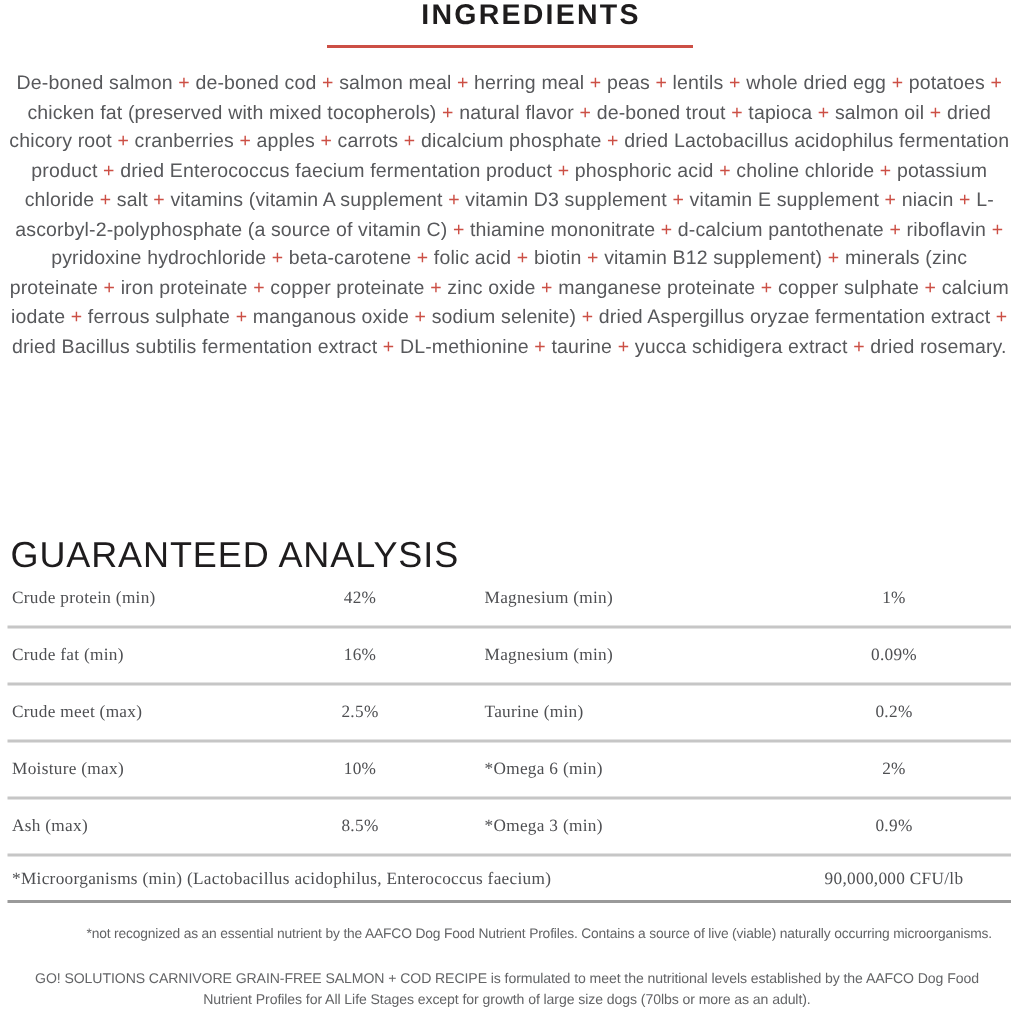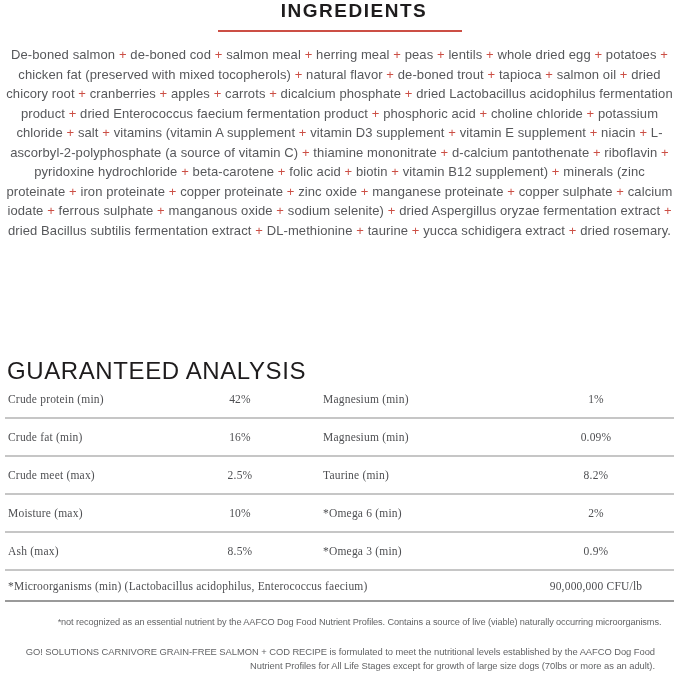--- a/index.html
+++ b/index.html
@@ -91,23 +91,23 @@
     margin:0;
     text-align:center;
     white-space:nowrap;
     font-size:9.2px;
     letter-spacing:-0.1px;
     color:var(--small-gray);
     padding-left:40px;
   }
   .formulation{
     position:absolute;
-    top:645px; left:7px; right:24px;
+    top:645px; left:7px; right:10px;
     margin:0;
-    text-align:right;
+    text-align:center;
     font-size:9.4px;
     line-height:13.5px;
     letter-spacing:-0.05px;
     color:var(--small-gray);
   }
 </style>
 </head>
 <body>
 
 <div class="page">
@@ -130,21 +130,21 @@
       <div class="ga-row">
         <div class="label">Crude fat (min)</div>
         <div class="value">16%</div>
         <div class="label">Magnesium (min)</div>
         <div class="value">0.09%</div>
       </div>
       <div class="ga-row">
         <div class="label">Crude meet (max)</div>
         <div class="value">2.5%</div>
         <div class="label">Taurine (min)</div>
-        <div class="value">8.2%</div>
+        <div class="value">0.2%</div>
       </div>
       <div class="ga-row">
         <div class="label">Moisture (max)</div>
         <div class="value">10%</div>
         <div class="label">*Omega 6 (min)</div>
         <div class="value">2%</div>
       </div>
       <div class="ga-row">
         <div class="label">Ash (max)</div>
         <div class="value">8.5%</div>

